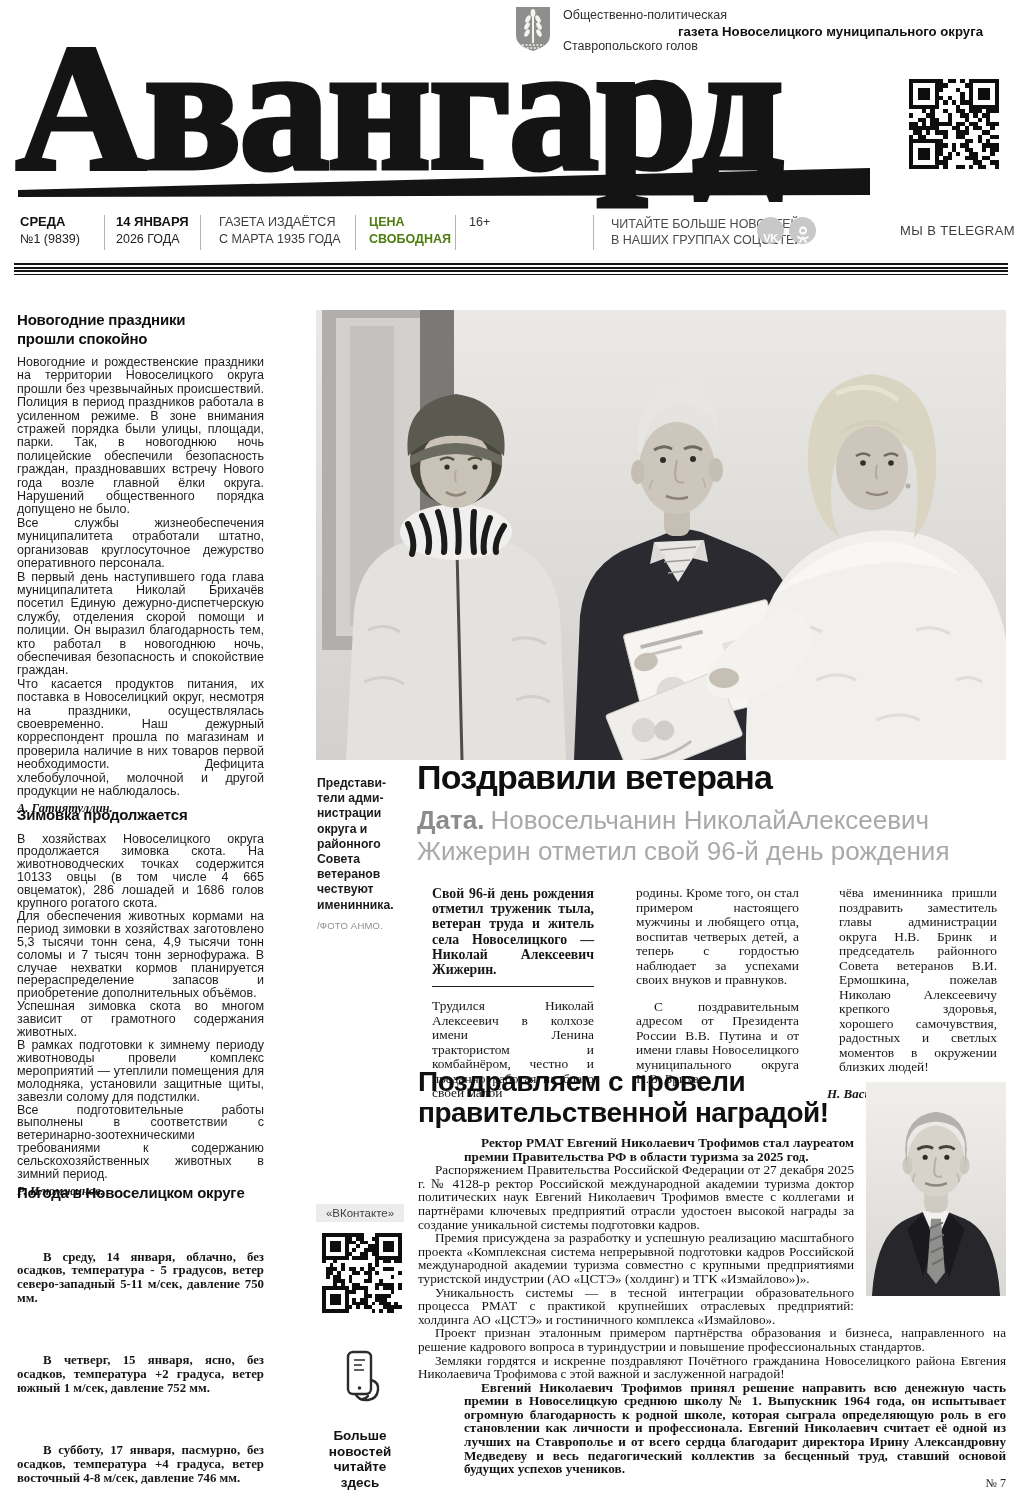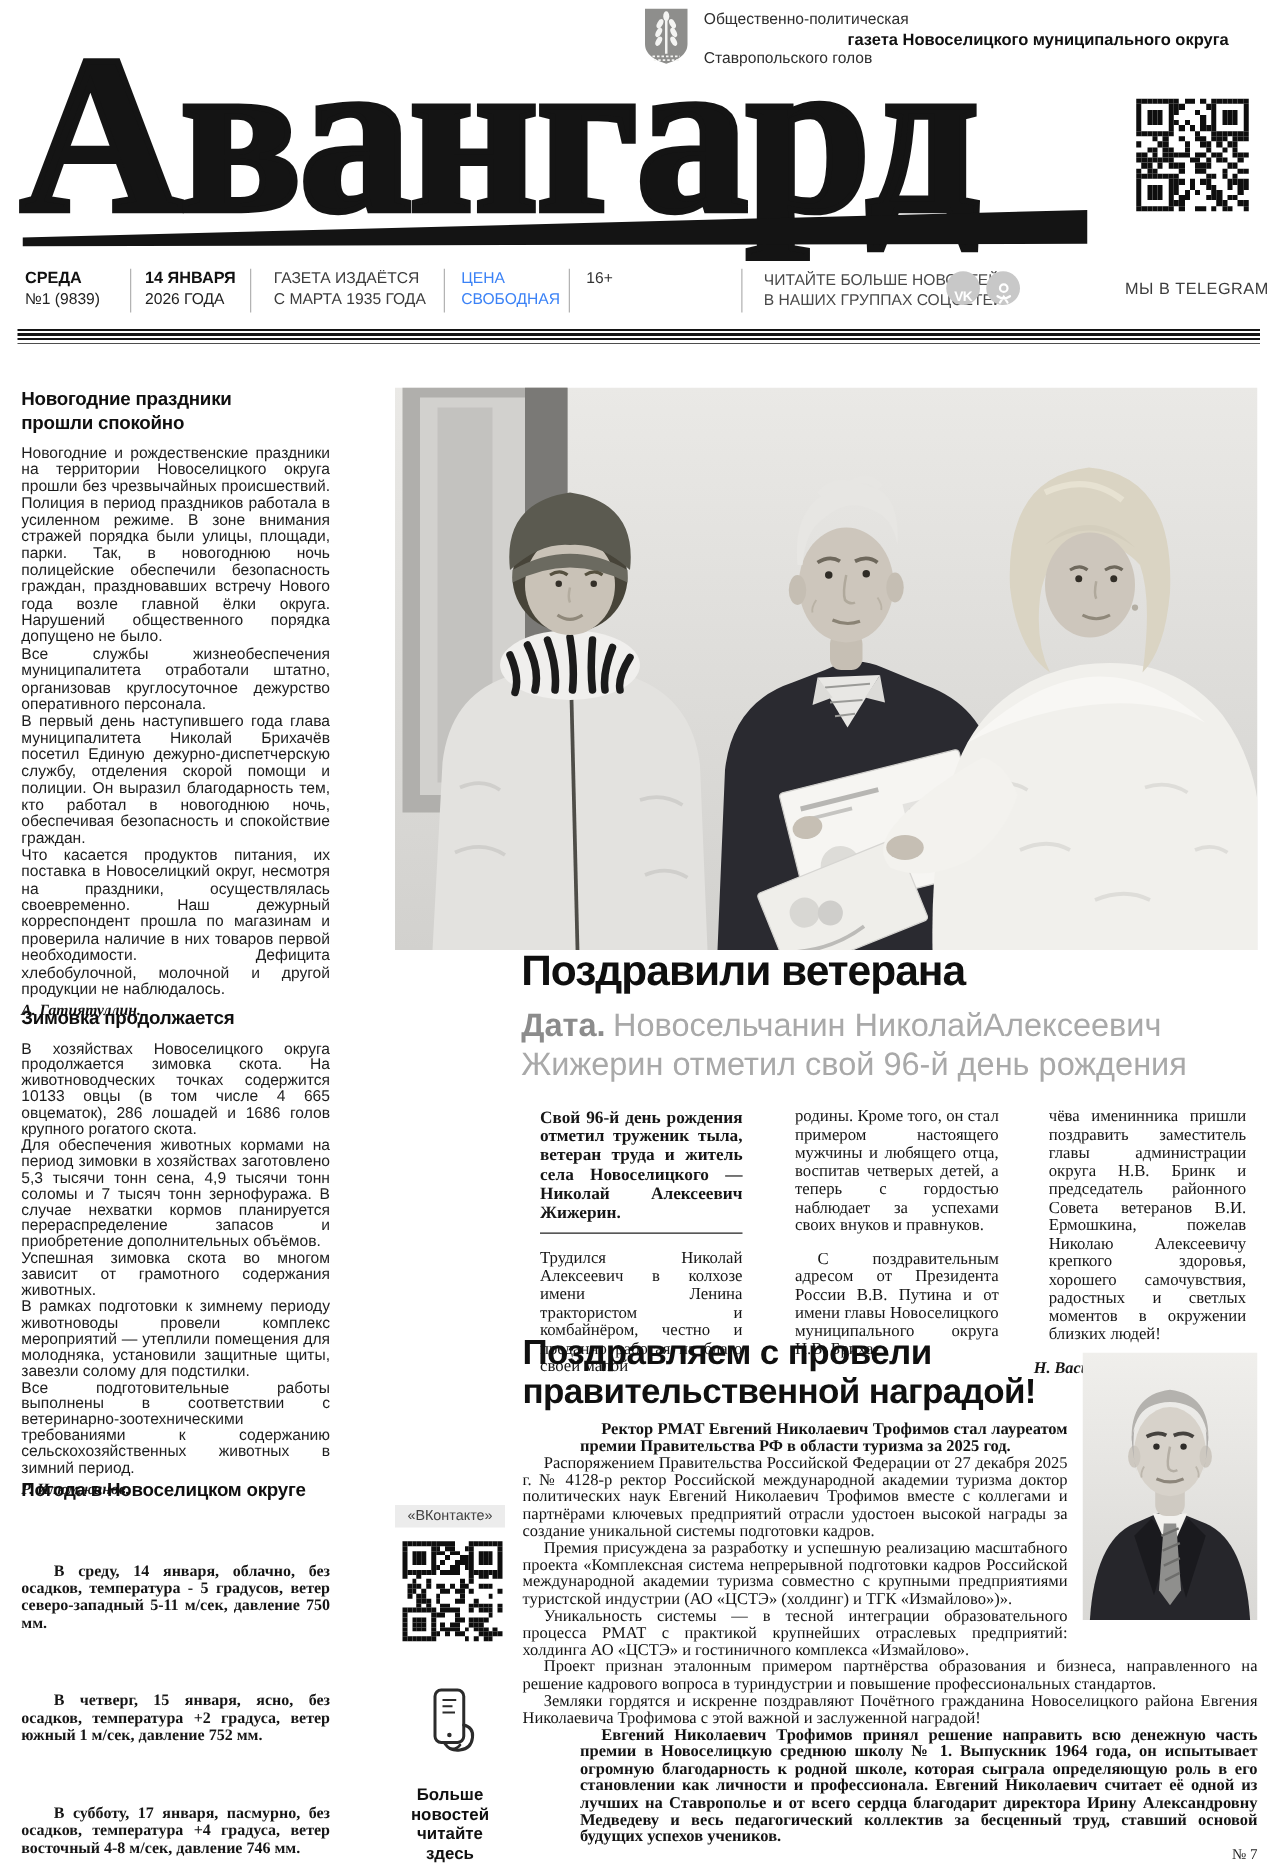--- a/index.html
+++ b/index.html
@@ -565,21 +565,21 @@
   <div class="abs info" style="left:116px;">
     <div class="t">14 ЯНВАРЯ</div>
     <div>2026 ГОДА</div>
   </div>
   <div class="abs vdiv" style="left:200px"></div>
   <div class="abs info" style="left:219px;color:#3c3c3c;">
     <div>ГАЗЕТА ИЗДАЁТСЯ</div>
     <div>С МАРТА 1935 ГОДА</div>
   </div>
   <div class="abs vdiv" style="left:355px"></div>
-  <div class="abs info" style="left:369px;color:#3b82f6;">
+  <div class="abs info" style="left:369px;color:#4d7c0f;font-weight:bold;">
     <div>ЦЕНА</div>
     <div>СВОБОДНАЯ</div>
   </div>
   <div class="abs vdiv" style="left:455px"></div>
   <div class="abs info" style="left:469px;color:#333;">
     <div>16+</div>
   </div>
   <div class="abs vdiv" style="left:593px"></div>
   <div class="abs soc" style="left:611px;top:217px;">
     <div>ЧИТАЙТЕ БОЛЬШЕ НОВОСТЕЙ</div>
@@ -708,20 +708,32 @@
       <path d="M520,126 Q556,102 592,128 Q574,110 556,110 Q536,110 520,126 Z" fill="#d4cebd"></path>
       <path d="M540,146 q8,-5 14,0 M568,146 q8,-5 14,0" stroke="#6e685c" stroke-width="2.5" fill="none"></path>
       <circle cx="547" cy="153" r="2.8" fill="#332f28"></circle>
         <circle cx="575" cy="153" r="2.8" fill="#332f28"></circle>
       <path d="M561,155 q-2,10 0,14" stroke="#b0a99c" stroke-width="2" fill="none"></path>
       <path d="M550,182 q11,6 22,0" stroke="#8f887a" stroke-width="2.5" fill="none"></path>
       <circle cx="592" cy="176" r="2.5" fill="#b3aea3"></circle>
     </g>
   </svg>
 
+  <div class="abs caption">
+    <div class="pre">Представи-
+тели адми-
+нистрации
+округа и
+районного
+Совета
+ветеранов
+чествуют
+именинника.</div>
+    <div class="credit">/ФОТО АНМО.</div>
+  </div>
 
   <h1 class="abs headline1" style="margin:0;">Поздравили ветерана</h1>
   <div class="abs subhead">
     <span class="kick">Дата.</span><span>Новосельчанин НиколайАлексеевич Жижерин отметил свой 96-й день рождения</span>
   </div>
 
   <div class="abs serifcol mcol1">
     <p class="lead1">Свой 96-й день рождения отметил труженик тыла, ветеран труда и житель села Новоселицкого — Николай Алексеевич Жижерин.</p>
     <p>Трудился Николай Алексеевич в колхозе имени Ленина трактористом и комбайнёром, честно и преданно работая на благо своей малой</p>
   </div>

